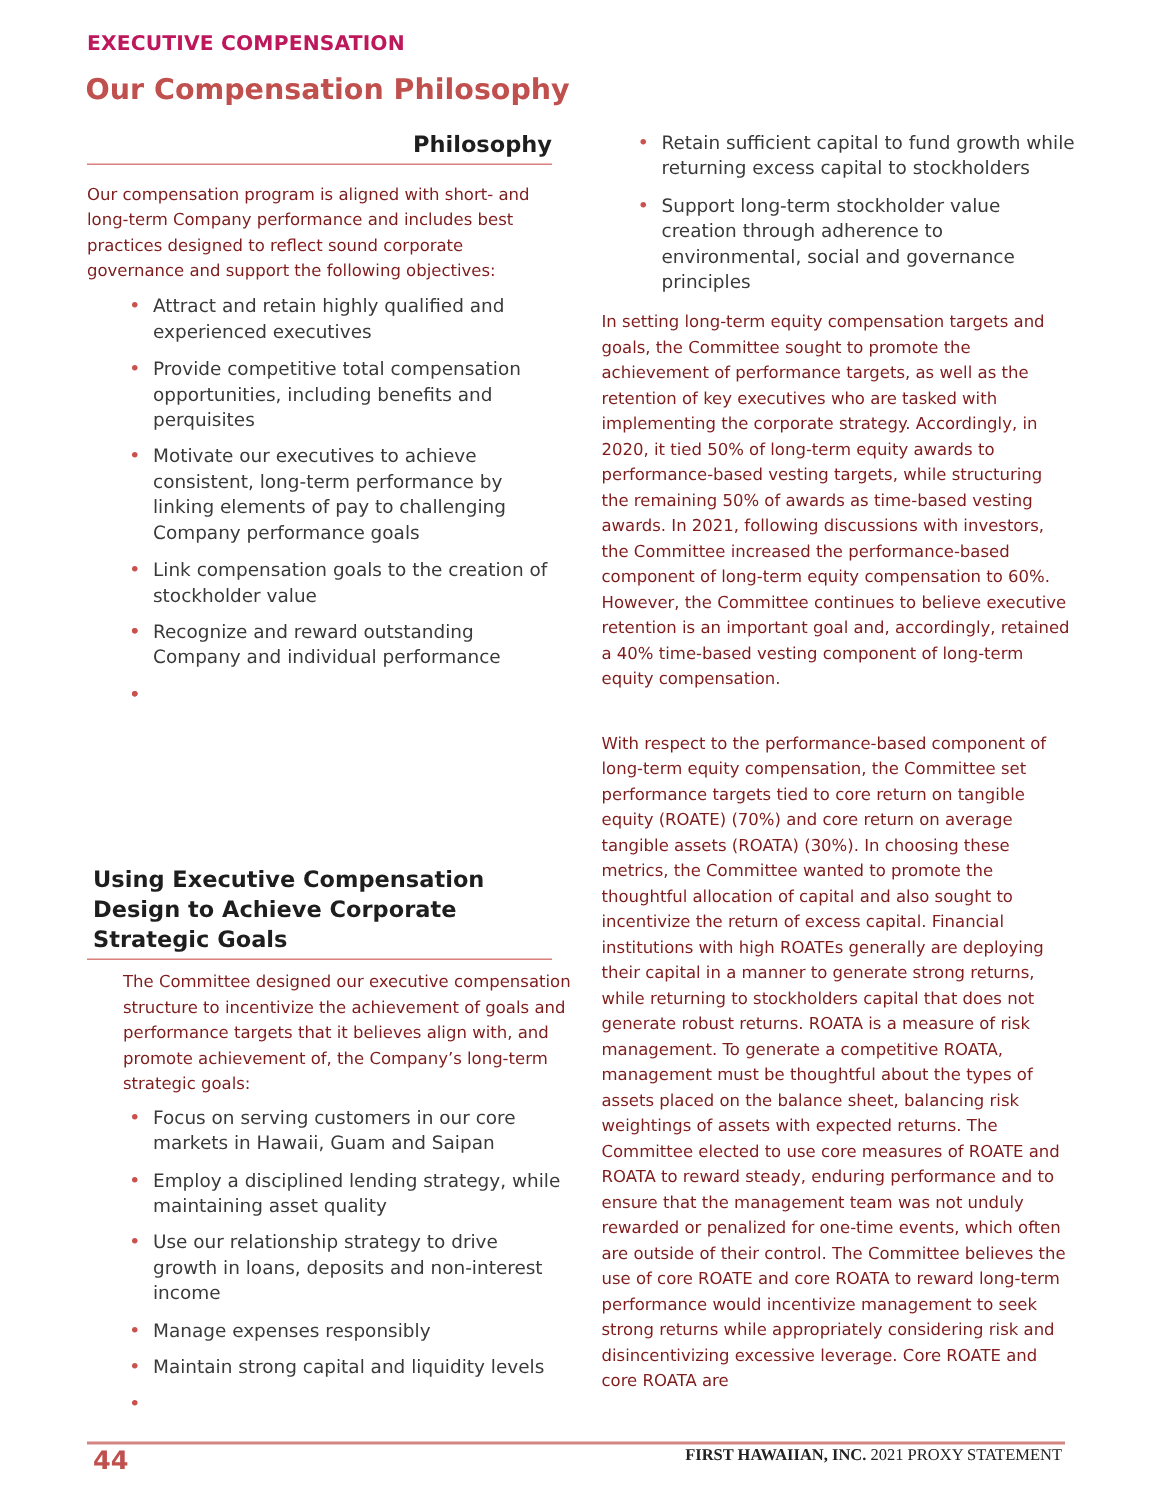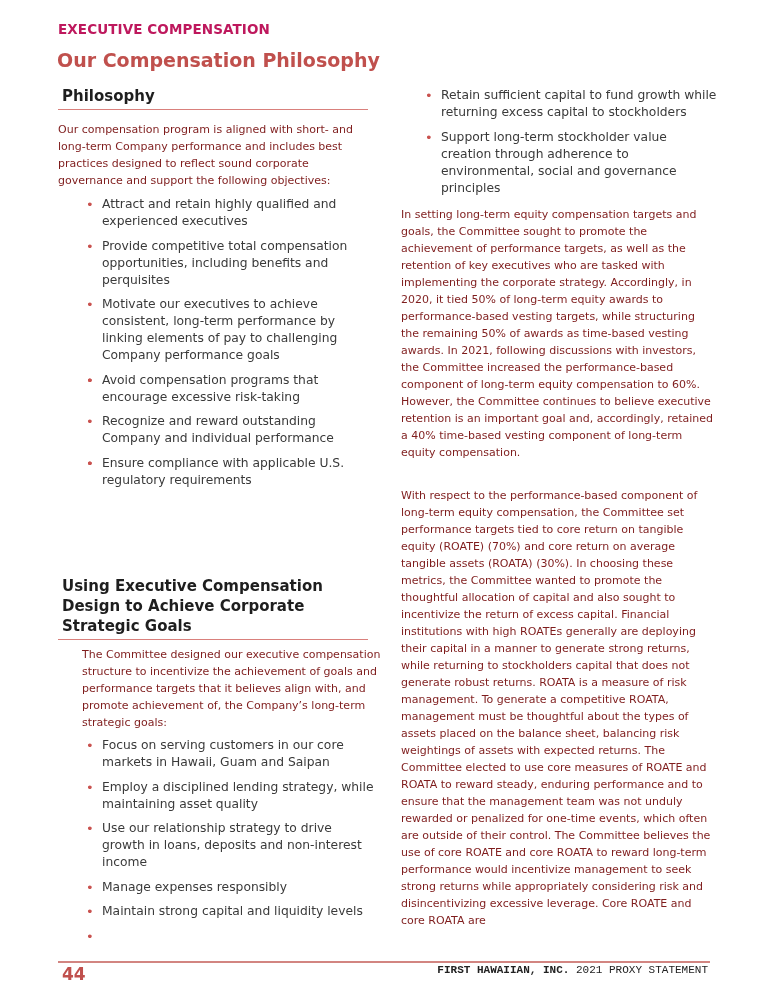--- a/index.html
+++ b/index.html
@@ -15,41 +15,41 @@
   .subhead { font-size: 15px; font-weight: bold; color: #1e1e1e; padding: 0 0 3px 4px;
              border-bottom: 1.5px solid #d9807c; margin: 0; line-height: 20px; }
   .para { font-size: 11px; line-height: 17px; margin: 0; color: #7f1d1d; }
   ul.bullets { list-style: none; margin: 0; padding: 0; }
   ul.bullets li { position: relative; padding-left: 44px; font-size: 12.3px; line-height: 17px;
                   color: #3a3a3a; margin-bottom: 7.5px; }
   ul.bullets li .dot { position: absolute; left: 28px; top: 0; color: #c9524f; font-size: 13px; }
   .footer-line { position: absolute; left: 58px; top: 961px; width: 652px; height: 1.5px; background: #d28581; }
   .page-num { position: absolute; left: 62px; top: 964px; font-size: 17px; font-weight: bold; color: #c0504d; }
   .footer-right { position: absolute; right: 60px; top: 964px; font-size: 11px; color: #222;
-                  font-family: Liberation Mono, monospace; }
+                  font-family: Liberation Serif, serif; }
   .footer-right b { font-weight: bold; }
 </style>
 </head>
 <body>
 
 <div class="section-tag">EXECUTIVE COMPENSATION</div>
 <h1 class="page-title">Our Compensation Philosophy</h1>
 
 <div class="col col-left">
-  <h2 class="subhead" style="position:absolute; top:86px; width:306px;">Philosophy</h2>
+  <h2 class="subhead" style="position:absolute; top:86px; width:306px;text-align:right;">Philosophy</h2>
   <p class="para" style="position:absolute; top:121px; width:310px;">Our compensation program is aligned with short- and long-term Company performance and includes best practices designed to reflect sound corporate governance and support the following objectives:</p>
   <ul class="bullets" style="position:absolute; top:196px; width:316px;">
     <li><span class="dot">•</span><span>Attract and retain highly qualified and experienced executives</span></li>
     <li><span class="dot">•</span><span>Provide competitive total compensation opportunities, including benefits and perquisites</span></li>
     <li><span class="dot">•</span><span>Motivate our executives to achieve consistent, long-term performance by linking elements of pay to challenging Company performance goals</span></li>
+    <li><span class="dot">•</span><span>Link compensation goals to the creation of stockholder value</span></li>
     <li><span class="dot">•</span></li>
-    <li><span class="dot">•</span><span>Avoid compensation programs that encourage excessive risk-taking</span></li>
     <li><span class="dot">•</span><span>Recognize and reward outstanding Company and individual performance</span></li>
     <li><span class="dot">•</span></li>
-    <li><span class="dot">•</span><span>Ensure compliance with applicable U.S. regulatory requirements</span></li>
+    <li><span class="dot">•</span></li>
   </ul>
 
   <h2 class="subhead" style="position:absolute; top:576px; width:306px;">Using Executive Compensation Design to Achieve Corporate Strategic Goals</h2>
   <p class="para" style="position:absolute; top:646px; width:310px;margin-left:24px;">The Committee designed our executive compensation structure to incentivize the achievement of goals and performance targets that it believes align with, and promote achievement of, the Company’s long-term strategic goals:</p>
   <ul class="bullets" style="position:absolute; top:737px; width:318px;">
     <li><span class="dot">•</span><span>Focus on serving customers in our core markets in Hawaii, Guam and Saipan</span></li>
     <li><span class="dot">•</span><span>Employ a disciplined lending strategy, while maintaining asset quality</span></li>
     <li><span class="dot">•</span><span>Use our relationship strategy to drive growth in loans, deposits and non-interest income</span></li>
     <li><span class="dot">•</span><span>Manage expenses responsibly</span></li>
     <li><span class="dot">•</span><span>Maintain strong capital and liquidity levels</span></li>

